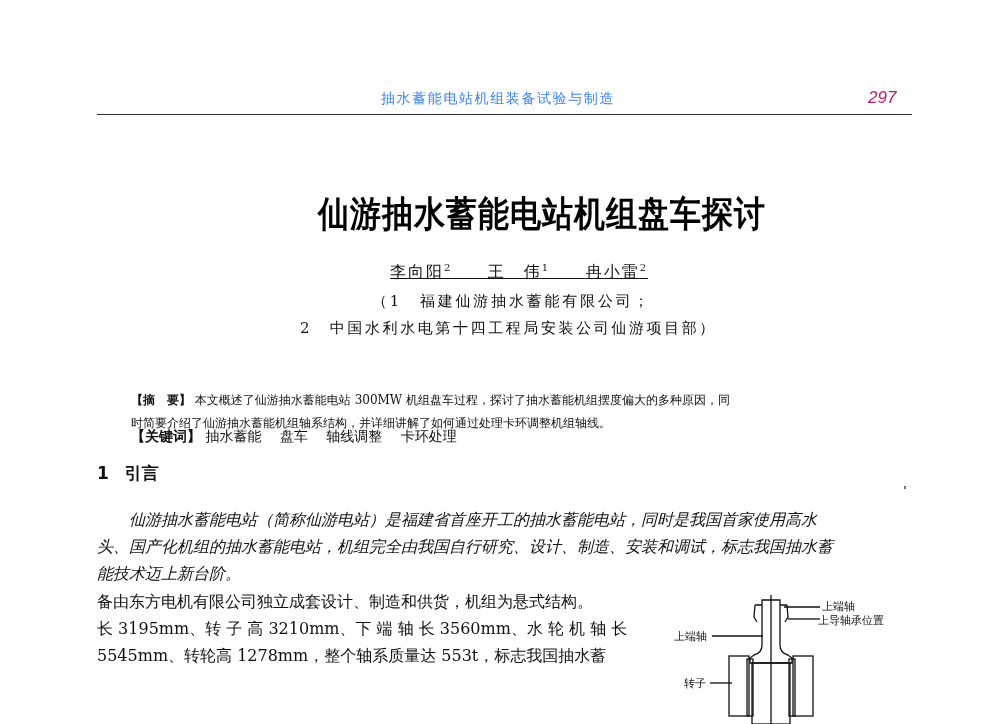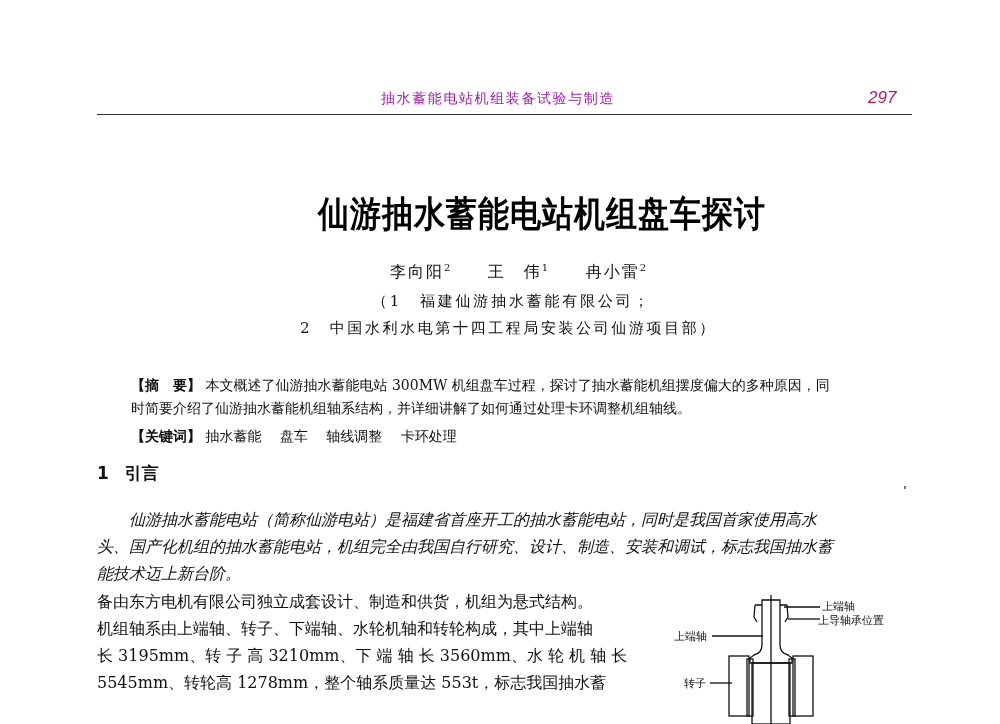--- a/index.html
+++ b/index.html
@@ -1,28 +1,28 @@
 <!DOCTYPE html>
 <html><head>
 <meta charset="utf-8">
 <style>
   html, body { margin:0; padding:0; background:#fff; }
   body { width:1000px; height:724px; position:relative; overflow:hidden; color:#111;
          font-family:"DejaVu Serif", "Liberation Serif", serif; }
   .abs { position:absolute; white-space:nowrap; }
-  .running-head { left:381px; top:90px; font-size:14px; letter-spacing:1.6px; color:#a21caf; }
+  .running-head { left:381px; top:90px; font-size:14px; letter-spacing:1.6px; color:#3b82f6; }
   .page-num { left:868px; top:88px; font-size:17px; font-style:italic; color:#be185d; font-family:"Liberation Sans", sans-serif; }
   .head-rule { left:97px; top:114px; width:815px; height:0; border-top:1.6px solid #333; }
   .title { left:318px; top:190px; font-size:31px; font-weight:bold; letter-spacing:1px; color:#000;
            font-family:"DejaVu Sans", sans-serif; transform:scaleY(1.15); transform-origin:left top; }
-  .authors { left:390px; top:262px; font-size:16px; letter-spacing:2px; }
+  .authors { left:390px; top:262px; font-size:16px; letter-spacing:2px;text-decoration:underline; }
   .authors sup { font-size:10px; vertical-align:super; }
   .affil1 { left:372px; top:292px; font-size:15px; letter-spacing:2.8px; }
   .affil2 { left:300px; top:319px; font-size:15px; letter-spacing:2.6px; }
-  .abstract { left:131px; top:374px; font-size:14px; line-height:23px; width:770px; white-space:normal; }
+  .abstract { left:131px; top:389px; font-size:12px; line-height:23px; width:770px; white-space:normal; }
   .abstract .line { display:block; white-space:nowrap; }
   .bk { font-weight:bold; }
   .keywords { left:131px; top:428px; font-size:14px; }
   .keywords span.kw { margin-right:14px; }
   .section { left:97px; top:462px; font-size:17px; font-weight:bold; font-family:"DejaVu Sans", sans-serif; }
   .section .num { margin-right:16px; }
   .para { font-size:16px; line-height:27px; }
   .p1 { left:97px; top:506px; width:820px;font-style:italic; }
   .p1 .line { display:block; white-space:nowrap; }
   .p2 { left:97px; top:588px; width:560px; }
@@ -71,21 +71,20 @@
 <div class="abs stray"></div>
 
 <div class="abs para p1">
   <span class="line">　　仙游抽水蓄能电站（简称仙游电站）是福建省首座开工的抽水蓄能电站，同时是我国首家使用高水</span>
   <span class="line">头、国产化机组的抽水蓄能电站，机组完全由我国自行研究、设计、制造、安装和调试，标志我国抽水蓄</span>
   <span class="line">能技术迈上新台阶。</span>
 </div>
 
 <div class="abs para p2">
   <span class="line">备由东方电机有限公司独立成套设计、制造和供货，机组为悬式结构。</span>
-  <span class="line">机组轴系由上端轴、转子、下端轴、水轮机轴和转轮构成，其中上端轴</span>
   <span class="line">长 3195mm、转 子 高 3210mm、下 端 轴 长 3560mm、水 轮 机 轴 长</span>
   <span class="line">5545mm、转轮高 1278mm，整个轴系质量达 553t，标志我国抽水蓄</span>
 </div>
 
 <div class="abs figure">
   <svg width="260" height="139" viewBox="0 0 260 139">
     <g fill="none" stroke="#111" stroke-width="1.3">
 
       <line x1="111" y1="10" x2="111" y2="139"></line>
 

